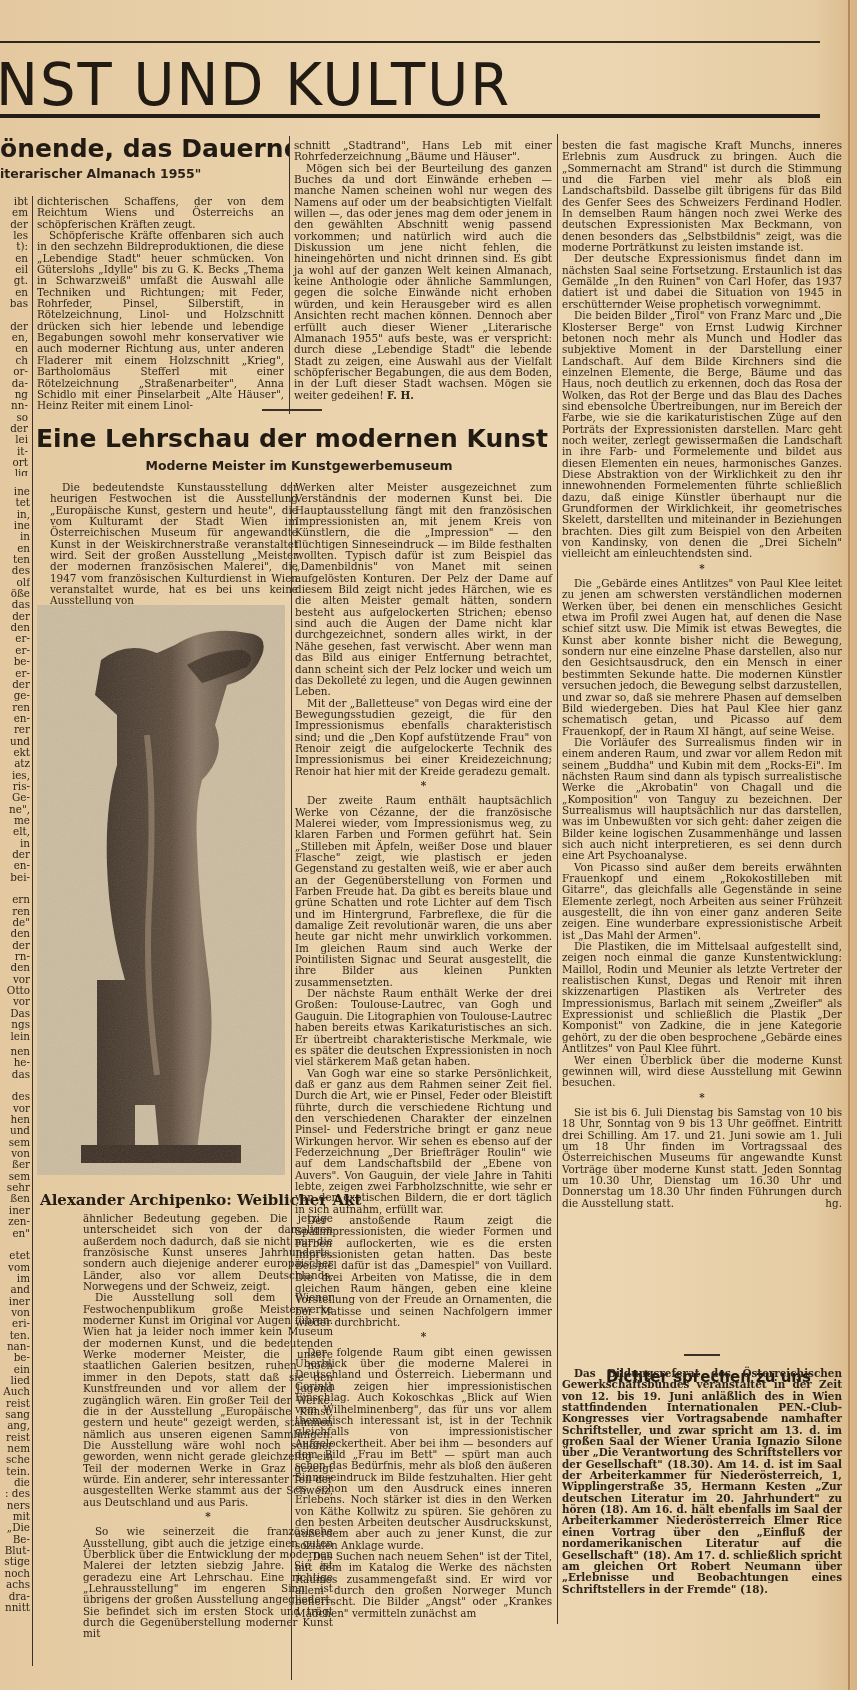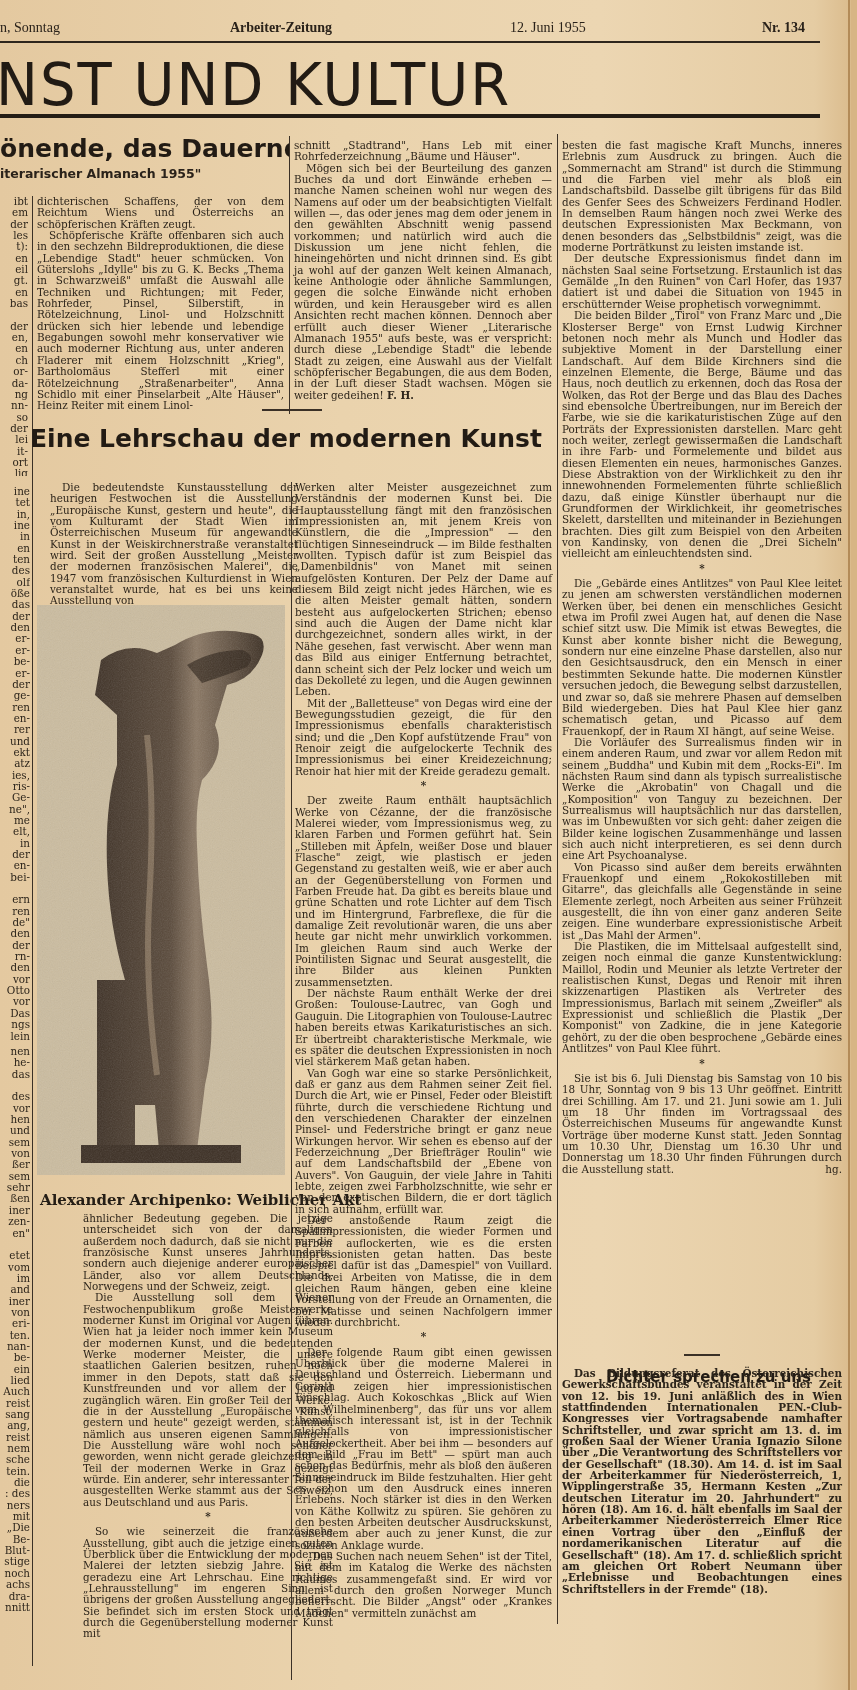--- a/index.html
+++ b/index.html
@@ -58,21 +58,21 @@
   .star { text-align: center; text-indent: 0 !important; font-weight: bold; margin: 3px 0 4px; }
   .vline { position: absolute; width: 1px; background: #3a3026; }
   .frag {
     position: absolute; font-family: "DejaVu Serif", serif; font-size: 10.4px; line-height: 11.35px;
     text-align: right; overflow: hidden; color: #2d251b; white-space: pre;
   }
   .short-rule { position: absolute; height: 1.5px; background: #3a3026; }
 
   
   .a2-head {
-    position: absolute; left: 30px; top: 424px; width: 510px; text-align: right;
+    position: absolute; left: 36px; top: 424px; width: 510px; text-align: right;
     font-family: "DejaVu Sans", sans-serif; font-size: 25px; font-weight: bold; color: #221b14; white-space: nowrap;
   }
   .a2-sub {
     position: absolute; left: 44px; top: 458px; width: 510px; text-align: center;
     font-family: "DejaVu Sans", sans-serif; font-size: 12.5px; font-weight: bold; color: #2a221a; white-space: nowrap;
   }
   .photo {
     position: absolute; left: 37px; top: 605px; width: 248px; height: 570px;
     background: linear-gradient(180deg, #cfc0a5 0%, #c8b99e 50%, #c2b397 100%);
     overflow: hidden;
@@ -88,26 +88,20 @@
   }
   .bold { font-weight: bold; }
 </style>
 </head>
 <body>
 
 <div class="page">
   <div class="edge-right"></div>
   <div class="edge-right2"></div>
 
-  <div class="masthead">
-    <span class="mh-left">n, Sonntag</span>
-    <span class="mh-center">Arbeiter-Zeitung</span>
-    <span class="mh-date">12. Juni 1955</span>
-    <span class="mh-num">Nr. 134</span>
-  </div>
   <div class="rule-top"></div>
   <div class="section-title">NST UND KULTUR</div>
   <div class="rule-thick"></div>
 
   <div class="frag" style="left:0;top:196px;width:28px;height:280px;padding-left:8px;">ibt
 em
 der
 les
 t):
 en
@@ -245,20 +239,21 @@
   <div class="col" style="left:294px;top:140px;width:258px;">
     <p class="noindent">schnitt „Stadtrand", Hans Leb mit einer Rohrfederzeichnung „Bäume und Häuser".</p>
     <p><span>Mögen sich bei der Beurteilung des ganzen Buches da und dort Einwände erheben — manche Namen scheinen wohl nur wegen des Namens auf oder um der beabsichtigten Vielfalt willen —, das oder jenes mag dem oder jenem in den gewählten Abschnitt wenig passend vorkommen; und natürlich wird auch die Diskussion um jene nicht fehlen, die hineingehörten und nicht drinnen sind. Es gibt ja wohl auf der ganzen Welt keinen Almanach, keine Anthologie oder ähnliche Sammlungen, gegen die solche Einwände nicht erhoben würden, und kein Herausgeber wird es allen Ansichten recht machen können. Dennoch aber erfüllt auch dieser Wiener „Literarische Almanach 1955" aufs beste, was er verspricht: durch diese „Lebendige Stadt" die lebende Stadt zu zeigen, eine Auswahl aus der Vielfalt schöpferischer Begabungen, die aus dem Boden, in der Luft dieser Stadt wachsen. Mögen sie weiter gedeihen!</span> <span class="bold">F. H.</span></p>
   </div>
 
   <div class="short-rule" style="left:262px;top:409px;width:60px;"></div>
 
   <div class="vline" style="left:557px;top:134px;height:1490px;"></div>
 
   <div class="a2-head">Eine Lehrschau der modernen Kunst</div>
+  <div class="a2-sub">Moderne Meister im Kunstgewerbemuseum</div>
 
   <div class="col" style="left:37px;top:482px;width:248px;margin-left:13px;">
     <p>Die bedeutendste Kunstausstellung der heurigen Festwochen ist die Ausstellung „Europäische Kunst, gestern und heute", die vom Kulturamt der Stadt Wien im Österreichischen Museum für angewandte Kunst in der Weiskirchnerstraße veranstaltet wird. Seit der großen Ausstellung „Meister der modernen französischen Malerei", die 1947 vom französischen Kulturdienst in Wien veranstaltet wurde, hat es bei uns keine Ausstellung von</p>
   </div>
 
   <div class="photo" title="Photograph of a bronze sculpture of a standing female figure">
     <svg viewBox="0 0 248 570" preserveAspectRatio="none">
       <defs>
         <linearGradient id="sg" x1="0" x2="1" y1="0" y2="0">
           <stop offset="0" stop-color="#3e3126"></stop>
@@ -308,20 +303,21 @@
 
   <div class="col" style="left:562px;top:140px;width:280px;">
     <p class="noindent">besten die fast magische Kraft Munchs, inneres Erlebnis zum Ausdruck zu bringen. Auch die „Sommernacht am Strand" ist durch die Stimmung und die Farben viel mehr als bloß ein Landschaftsbild. Dasselbe gilt übrigens für das Bild des Genfer Sees des Schweizers Ferdinand Hodler. In demselben Raum hängen noch zwei Werke des deutschen Expressionisten Max Beckmann, von denen besonders das „Selbstbildnis" zeigt, was die moderne Porträtkunst zu leisten imstande ist.</p>
     <p>Der deutsche Expressionismus findet dann im nächsten Saal seine Fortsetzung. Erstaunlich ist das Gemälde „In den Ruinen" von Carl Hofer, das 1937 datiert ist und dabei die Situation von 1945 in erschütternder Weise prophetisch vorwegnimmt.</p>
     <p>Die beiden Bilder „Tirol" von Franz Marc und „Die Klosterser Berge" von Ernst Ludwig Kirchner betonen noch mehr als Munch und Hodler das subjektive Moment in der Darstellung einer Landschaft. Auf dem Bilde Kirchners sind die einzelnen Elemente, die Berge, Bäume und das Haus, noch deutlich zu erkennen, doch das Rosa der Wolken, das Rot der Berge und das Blau des Daches sind ebensolche Übertreibungen, nur im Bereich der Farbe, wie sie die karikaturistischen Züge auf den Porträts der Expressionisten darstellen. Marc geht noch weiter, zerlegt gewissermaßen die Landschaft in ihre Farb- und Formelemente und bildet aus diesen Elementen ein neues, harmonisches Ganzes. Diese Abstraktion von der Wirklichkeit zu den ihr innewohnenden Formelementen führte schließlich dazu, daß einige Künstler überhaupt nur die Grundformen der Wirklichkeit, ihr geometrisches Skelett, darstellten und miteinander in Beziehungen brachten. Dies gilt zum Beispiel von den Arbeiten von Kandinsky, von denen die „Drei Sicheln" vielleicht am einleuchtendsten sind.</p>
     <p class="star">*</p>
     <p>Die „Gebärde eines Antlitzes" von Paul Klee leitet zu jenen am schwersten verständlichen modernen Werken über, bei denen ein menschliches Gesicht etwa im Profil zwei Augen hat, auf denen die Nase schief sitzt usw. Die Mimik ist etwas Bewegtes, die Kunst aber konnte bisher nicht die Bewegung, sondern nur eine einzelne Phase darstellen, also nur den Gesichtsausdruck, den ein Mensch in einer bestimmten Sekunde hatte. Die modernen Künstler versuchen jedoch, die Bewegung selbst darzustellen, und zwar so, daß sie mehrere Phasen auf demselben Bild wiedergeben. Dies hat Paul Klee hier ganz schematisch getan, und Picasso auf dem Frauenkopf, der in Raum XI hängt, auf seine Weise.</p>
     <p>Die Vorläufer des Surrealismus finden wir in einem anderen Raum, und zwar vor allem Redon mit seinem „Buddha" und Kubin mit dem „Rocks-Ei". Im nächsten Raum sind dann als typisch surrealistische Werke die „Akrobatin" von Chagall und die „Komposition" von Tanguy zu bezeichnen. Der Surrealismus will hauptsächlich nur das darstellen, was im Unbewußten vor sich geht: daher zeigen die Bilder keine logischen Zusammenhänge und lassen sich auch nicht interpretieren, es sei denn durch eine Art Psychoanalyse.</p>
     <p>Von Picasso sind außer dem bereits erwähnten Frauenkopf und einem „Rokokostilleben mit Gitarre", das gleichfalls alle Gegenstände in seine Elemente zerlegt, noch Arbeiten aus seiner Frühzeit ausgestellt, die ihn von einer ganz anderen Seite zeigen. Eine wunderbare expressionistische Arbeit ist „Das Mahl der Armen".</p>
     <p>Die Plastiken, die im Mittelsaal aufgestellt sind, zeigen noch einmal die ganze Kunstentwicklung: Maillol, Rodin und Meunier als letzte Vertreter der realistischen Kunst, Degas und Renoir mit ihren skizzenartigen Plastiken als Vertreter des Impressionismus, Barlach mit seinem „Zweifler" als Expressionist und schließlich die Plastik „Der Komponist" von Zadkine, die in jene Kategorie gehört, zu der die oben besprochene „Gebärde eines Antlitzes" von Paul Klee führt.</p>
+    <p>Wer einen Überblick über die moderne Kunst gewinnen will, wird diese Ausstellung mit Gewinn besuchen.</p>
     <p class="star">*</p>
     <p><span>Sie ist bis 6. Juli Dienstag bis Samstag von 10 bis 18 Uhr, Sonntag von 9 bis 13 Uhr geöffnet. Eintritt drei Schilling. Am 17. und 21. Juni sowie am 1. Juli um 18 Uhr finden im Vortragssaal des Österreichischen Museums für angewandte Kunst Vorträge über moderne Kunst statt. Jeden Sonntag um 10.30 Uhr, Dienstag um 16.30 Uhr und Donnerstag um 18.30 Uhr finden Führungen durch die Ausstellung statt.</span> <span style="float:right;">hg.</span></p>
   </div>
 
   <div class="short-rule" style="left:684px;top:1354px;width:36px;"></div>
 
   <div class="a3-head">Dichter sprechen zu uns</div>
   <div class="col" style="left:562px;top:1368px;width:280px;font-weight:bold;">
     <p>Das Bildungsreferat des Österreichischen Gewerkschaftsbundes veranstaltet in der Zeit von 12. bis 19. Juni anläßlich des in Wien stattfindenden Internationalen PEN.-Club-Kongresses vier Vortragsabende namhafter Schriftsteller, und zwar spricht am 13. d. im großen Saal der Wiener Urania Ignazio Silone über „Die Verantwortung des Schriftstellers vor der Gesellschaft" (18.30). Am 14. d. ist im Saal der Arbeiterkammer für Niederösterreich, 1, Wipplingerstraße 35, Hermann Kesten „Zur deutschen Literatur im 20. Jahrhundert" zu hören (18). Am 16. d. hält ebenfalls im Saal der Arbeiterkammer Niederösterreich Elmer Rice einen Vortrag über den „Einfluß der nordamerikanischen Literatur auf die Gesellschaft" (18). Am 17. d. schließlich spricht am gleichen Ort Robert Neumann über „Erlebnisse und Beobachtungen eines Schriftstellers in der Fremde" (18).</p>
   </div>

